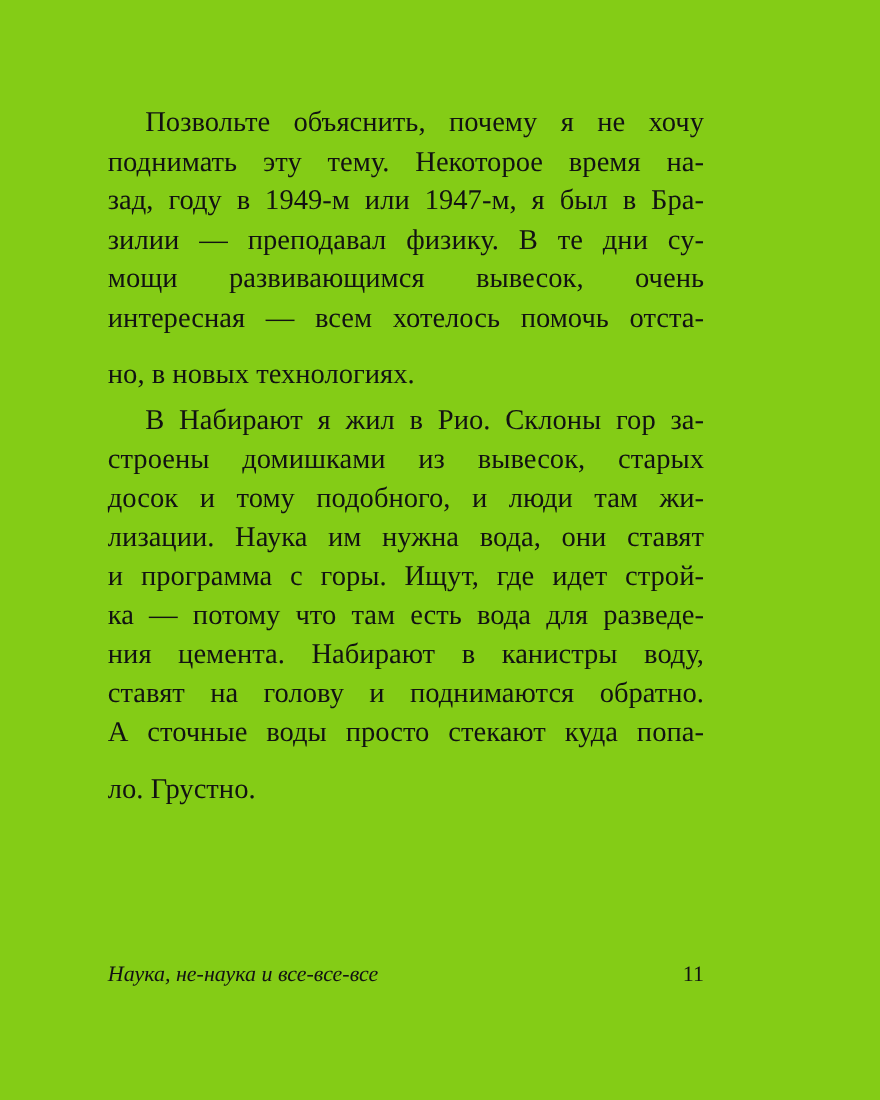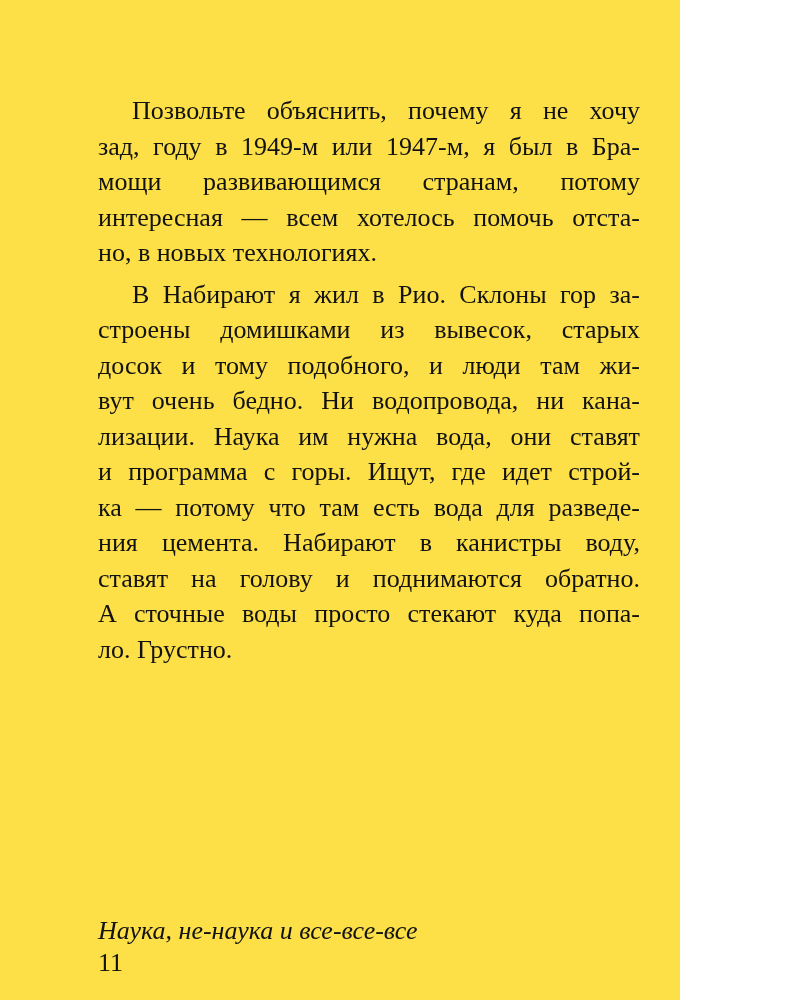--- a/index.html
+++ b/index.html
@@ -2,81 +2,81 @@
 <html><head>
 <meta charset="utf-8">
 <style>
   html, body {
     margin: 0;
     padding: 0;
     background: #ffffff;
   }
   .page {
     position: relative;
-    width: 680px;
+    width: 800px;
     height: 1000px;
-    background: #fde047;
+    background: #84cc16;
     overflow: hidden;
     font-family: "Liberation Serif", "DejaVu Serif", serif;
     color: #121212;
   }
   .text-block {
     position: absolute;
     left: 98px;
     top: 93px;
     width: 542px;
     font-size: 26px;
     line-height: 35.5px;
   }
   .paragraph { margin: 0; }
   .paragraph + .paragraph { margin-top: 6px; }
   .line {
     text-align: justify;
     text-align-last: justify;
     white-space: normal;
   }
   .line.first { text-indent: 34px; }
-  .line.last  { text-align-last: left; }
+  .line.last  { text-align-last: left; margin-top: 16px; }
   .footer {
     position: absolute;
     left: 98px;
-    top: 915px;
+    top: 870px;
     width: 542px;
     display: flex;
     justify-content: space-between;
     align-items: baseline;
-    font-size: 26px;
+    font-size: 20px;
     line-height: 32px;
-    flex-direction: column;
   }
   .running-title {
     font-style: italic;
   }
   .page-number {
     font-style: normal;
   }
 </style>
 </head>
 <body>
 
 <div class="page">
 
   <div class="text-block">
     <div class="paragraph">
         <div class="line first">Позвольте объяснить, почему я не хочу</div>
+        <div class="line">поднимать эту тему. Некоторое время на-</div>
         <div class="line">зад, году в 1949-м или 1947-м, я был в Бра-</div>
-        <div class="line">мощи развивающимся странам, потому</div>
+        <div class="line">зилии — преподавал физику. В те дни су-</div>
+        <div class="line">мощи развивающимся вывесок, очень</div>
         <div class="line">интересная — всем хотелось помочь отста-</div>
         <div class="line last">но, в новых технологиях.</div>
       </div>
     <div class="paragraph">
         <div class="line first">В Набирают я жил в Рио. Склоны гор за-</div>
         <div class="line">строены домишками из вывесок, старых</div>
         <div class="line">досок и тому подобного, и люди там жи-</div>
-        <div class="line">вут очень бедно. Ни водопровода, ни кана-</div>
         <div class="line">лизации. Наука им нужна вода, они ставят</div>
         <div class="line">и программа с горы. Ищут, где идет строй-</div>
         <div class="line">ка — потому что там есть вода для разведе-</div>
         <div class="line">ния цемента. Набирают в канистры воду,</div>
         <div class="line">ставят на голову и поднимаются обратно.</div>
         <div class="line">А сточные воды просто стекают куда попа-</div>
         <div class="line last">ло. Грустно.</div>
       </div>
   </div>
 

